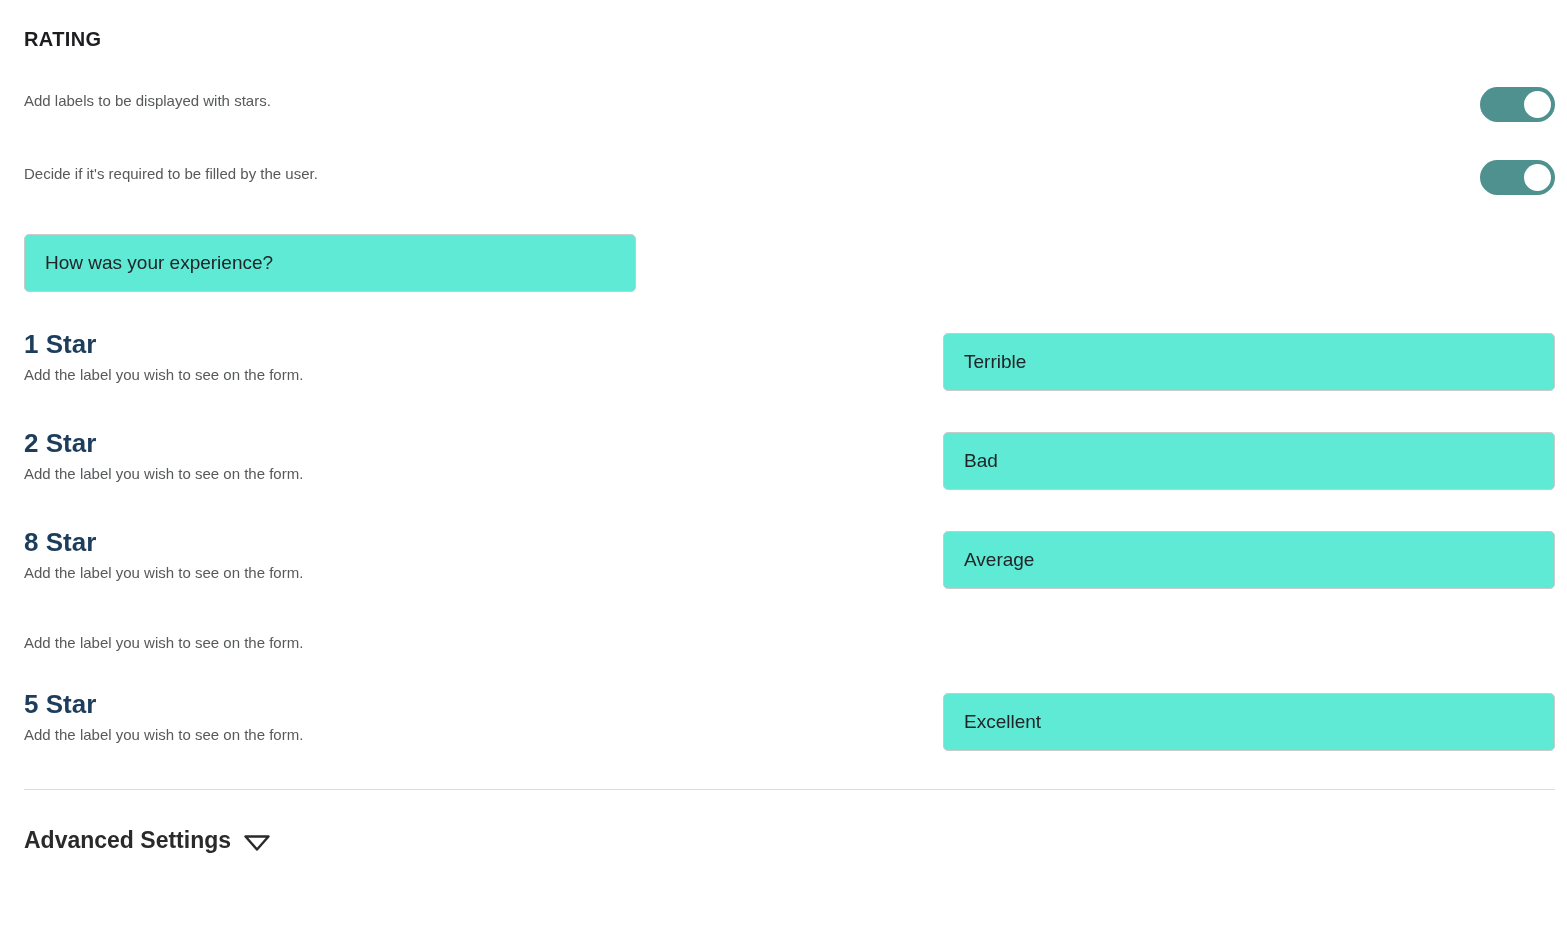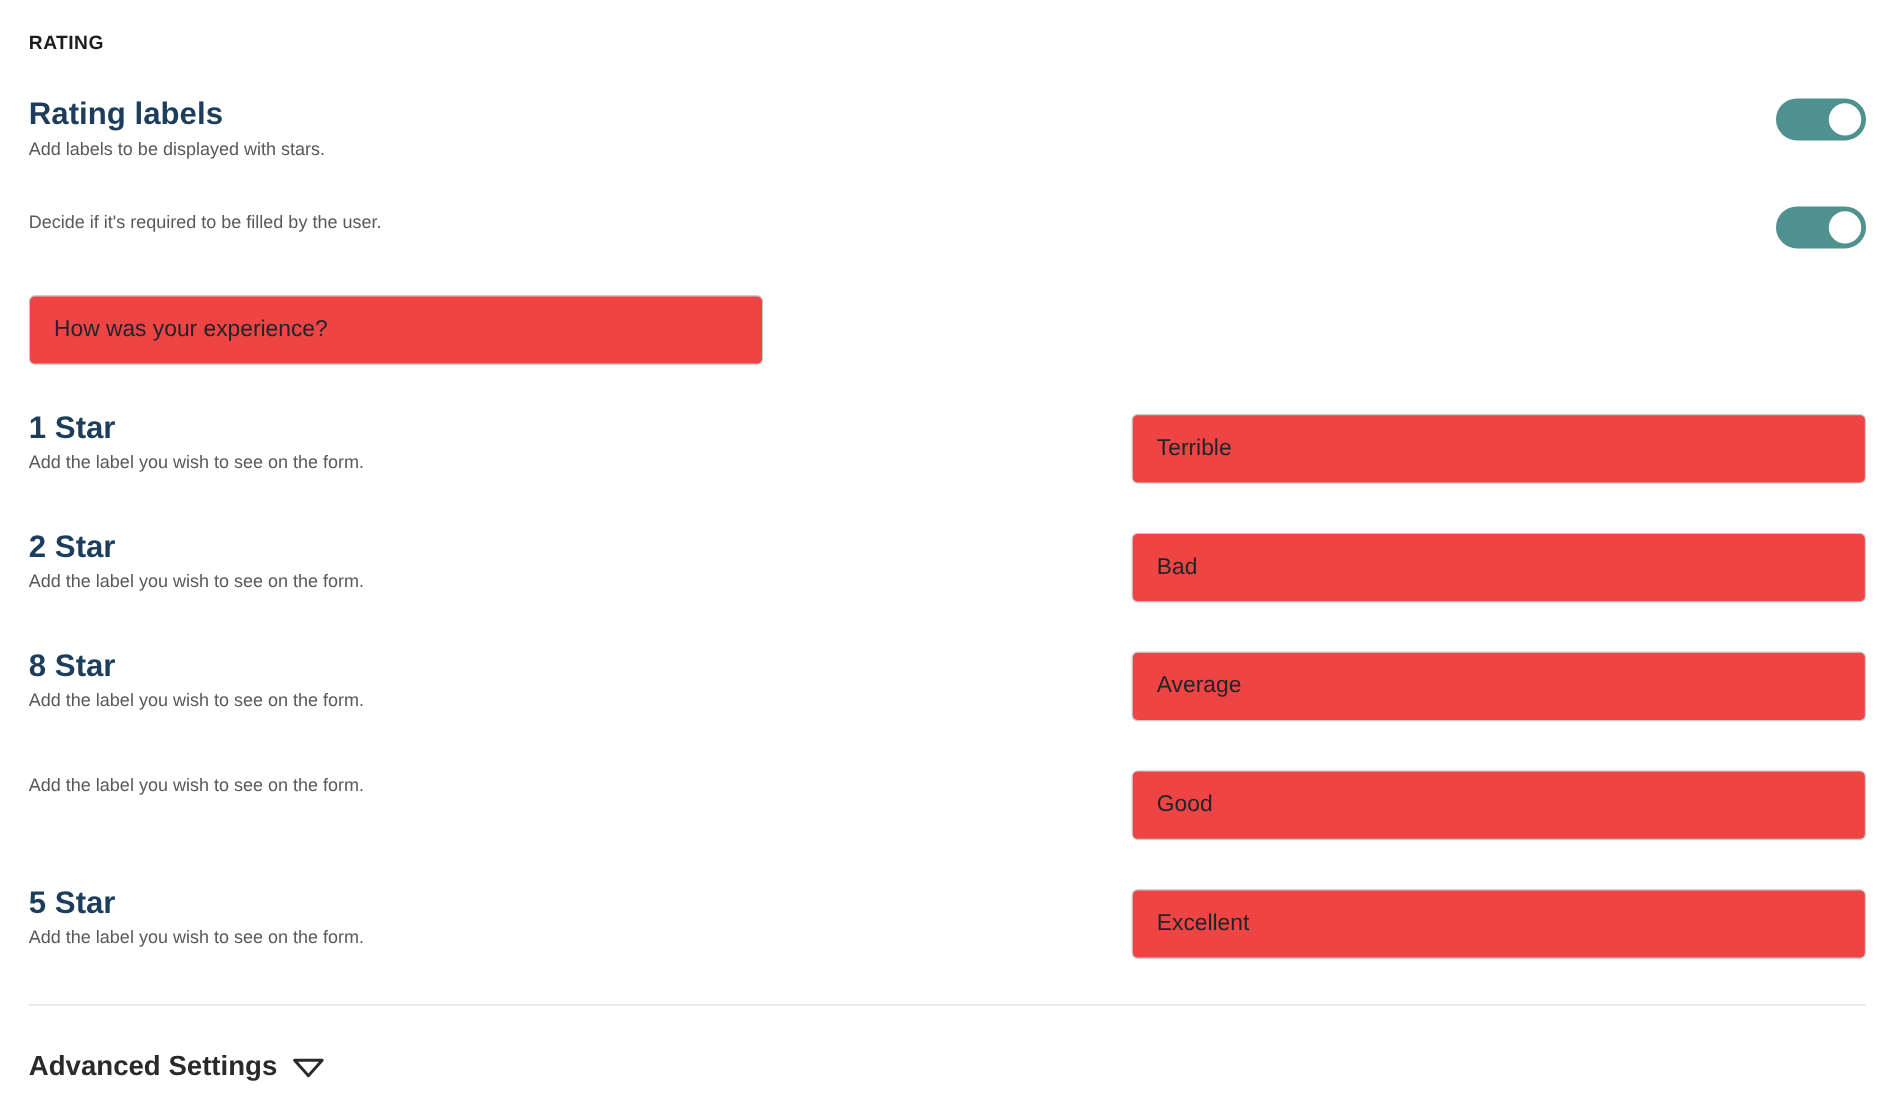--- a/index.html
+++ b/index.html
@@ -5,21 +5,21 @@
   * { margin: 0; padding: 0; box-sizing: border-box; }
   html, body { background: #ffffff; }
   body {
     width: 1567px;
     height: 930px;
     font-family: "Liberation Sans", "DejaVu Sans", sans-serif;
     padding: 28px 12px 0 24px;
     overflow: hidden;
   }
   .section-label {
-    font-size: 16px;
+    font-size: 20px;
     font-weight: 800;
     letter-spacing: 0.4px;
     color: #1d1d1f;
     margin-bottom: 34px;
   }
   .row {
     display: flex;
     justify-content: space-between;
     align-items: flex-start;
   }
@@ -54,21 +54,21 @@
     right: 4px;
     width: 27px;
     height: 27px;
     border-radius: 50%;
     background: #ffffff;
   }
   .text-input {
     flex: 0 0 612px;
     width: 612px;
     height: 58px;
-    background: #ef4444;
+    background: #5eead4;
     border: 1px solid #c9cacc;
     border-radius: 5px;
     padding: 0 20px;
     font-family: "Liberation Sans", "DejaVu Sans", sans-serif;
     font-size: 19px;
     color: #212529;
     outline: none;
     margin-top: 3px;
   }
   .divider {
@@ -91,21 +91,20 @@
 </style>
 </head>
 <body>
 
 
 
 <div class="section-label">RATING</div>
 
 <div class="row toggle-row">
   <div class="row-text">
-    <div class="row-title">Rating labels</div>
     <div class="row-desc">Add labels to be displayed with stars.</div>
   </div>
   <div class="toggle" role="switch" aria-checked="true">
     <div class="knob"></div>
   </div>
 </div>
 
 <div class="row toggle-row">
   <div class="row-text">
     <div class="row-desc">Decide if it's required to be filled by the user.</div>
@@ -140,21 +139,20 @@
     <div class="row-title">8 Star</div>
     <div class="row-desc">Add the label you wish to see on the form.</div>
   </div>
   <input type="text" class="text-input" value="Average" style="">
 </div>
 
 <div class="row field-row">
   <div class="row-text">
     <div class="row-desc">Add the label you wish to see on the form.</div>
   </div>
-  <input type="text" class="text-input" value="Good" style="">
 </div>
 
 <div class="row field-row">
   <div class="row-text">
     <div class="row-title">5 Star</div>
     <div class="row-desc">Add the label you wish to see on the form.</div>
   </div>
   <input type="text" class="text-input" value="Excellent" style="">
 </div>
 

